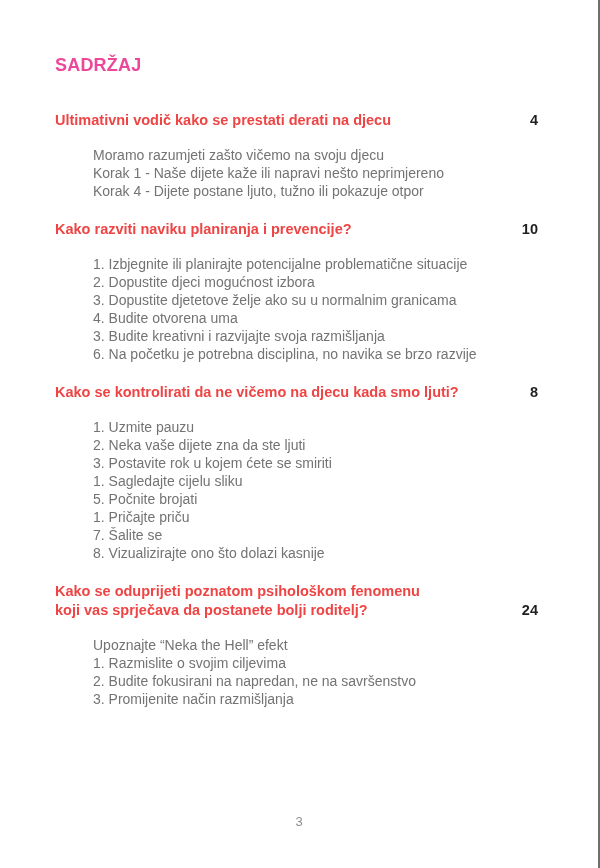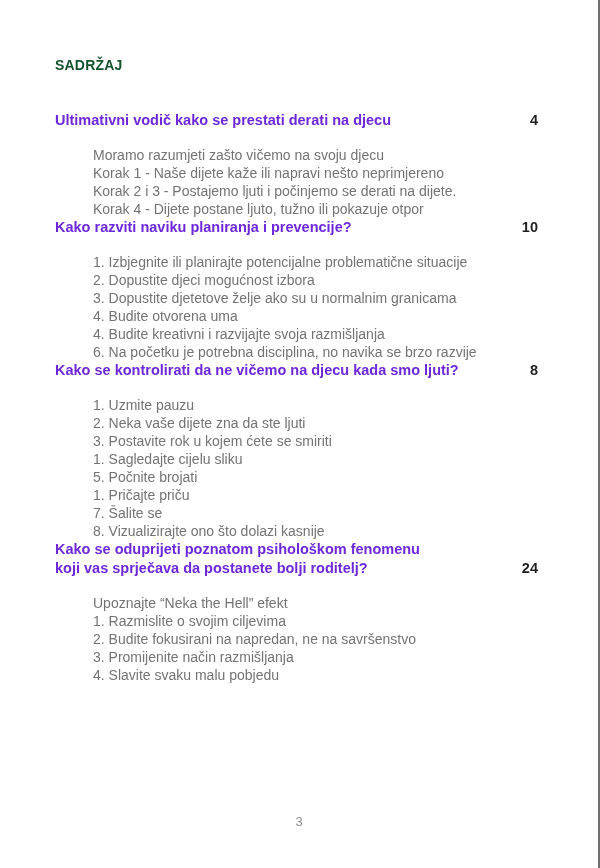--- a/index.html
+++ b/index.html
@@ -16,43 +16,44 @@
     font-family: "Liberation Sans", "DejaVu Sans", sans-serif;
     color: #303030;
     overflow: hidden;
     box-sizing: content-box;
   }
   .content {
     padding: 56px 60px 0 55px;
   }
   .doc-title {
     margin: 0;
-    font-size: 14px;
+    font-size: 18px;
     line-height: 18px;
     font-weight: 700;
-    color: #14532d;
+    color: #ec4899;
     letter-spacing: 0.2px;
   }
   .toc-section {
+    margin-top: 20px;
   }
   .toc-section.first {
     margin-top: 37px;
   }
   .heading-row {
     display: flex;
     justify-content: space-between;
     align-items: flex-end;
     gap: 12px;
   }
   .section-heading {
     margin: 0;
     font-size: 14.5px;
     line-height: 19px;
     font-weight: 700;
-    color: #6d28d9;
+    color: #ef4444;
     white-space: pre-line;
     max-width: 430px;
   }
   .section-pagenum {
     font-size: 14.5px;
     line-height: 19px;
     font-weight: 700;
     color: #1f1f1f;
     flex: 0 0 auto;
   }
@@ -87,36 +88,35 @@
     <h1 class="doc-title">SADRŽAJ</h1>
 
     <section class="toc-section first">
       <div class="heading-row">
         <h2 class="section-heading">Ultimativni vodič kako se prestati derati na djecu</h2>
         <span class="section-pagenum">4</span>
       </div>
       <ul class="toc-items">
         <li class="toc-item">Moramo razumjeti zašto vičemo na svoju djecu</li>
         <li class="toc-item">Korak 1 - Naše dijete kaže ili napravi nešto neprimjereno</li>
-        <li class="toc-item">Korak 2 i 3 - Postajemo ljuti i počinjemo se derati na dijete.</li>
         <li class="toc-item">Korak 4 - Dijete postane ljuto, tužno ili pokazuje otpor</li>
       </ul>
     </section>
 
     <section class="toc-section">
       <div class="heading-row">
         <h2 class="section-heading">Kako razviti naviku planiranja i prevencije?</h2>
         <span class="section-pagenum">10</span>
       </div>
       <ul class="toc-items">
         <li class="toc-item">1. Izbjegnite ili planirajte potencijalne problematične situacije</li>
         <li class="toc-item">2. Dopustite djeci mogućnost izbora</li>
         <li class="toc-item">3. Dopustite djetetove želje ako su u normalnim granicama</li>
         <li class="toc-item">4. Budite otvorena uma</li>
-        <li class="toc-item">4. Budite kreativni i razvijajte svoja razmišljanja</li>
+        <li class="toc-item">3. Budite kreativni i razvijajte svoja razmišljanja</li>
         <li class="toc-item">6. Na početku je potrebna disciplina, no navika se brzo razvije</li>
       </ul>
     </section>
 
     <section class="toc-section">
       <div class="heading-row">
         <h2 class="section-heading">Kako se kontrolirati da ne vičemo na djecu kada smo ljuti?</h2>
         <span class="section-pagenum">8</span>
       </div>
       <ul class="toc-items">
@@ -135,21 +135,20 @@
       <div class="heading-row">
         <h2 class="section-heading">Kako se oduprijeti poznatom psihološkom fenomenu
 koji vas sprječava da postanete bolji roditelj?</h2>
         <span class="section-pagenum">24</span>
       </div>
       <ul class="toc-items">
         <li class="toc-item">Upoznajte “Neka the Hell” efekt</li>
         <li class="toc-item">1. Razmislite o svojim ciljevima</li>
         <li class="toc-item">2. Budite fokusirani na napredan, ne na savršenstvo</li>
         <li class="toc-item">3. Promijenite način razmišljanja</li>
-        <li class="toc-item">4. Slavite svaku malu pobjedu</li>
       </ul>
     </section>
 
   </main>
 
   <footer class="page-footer">
     <span class="footer-pagenum">3</span>
   </footer>
 </div>
 

